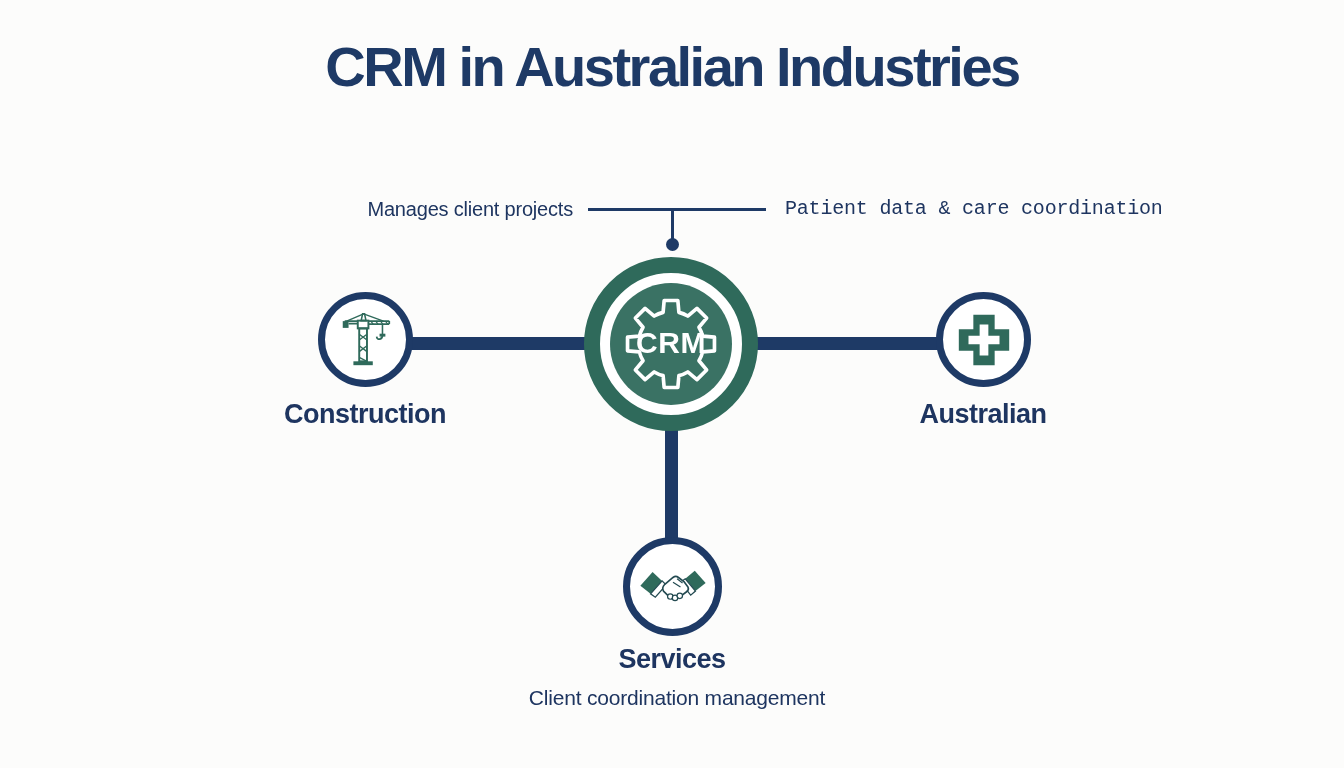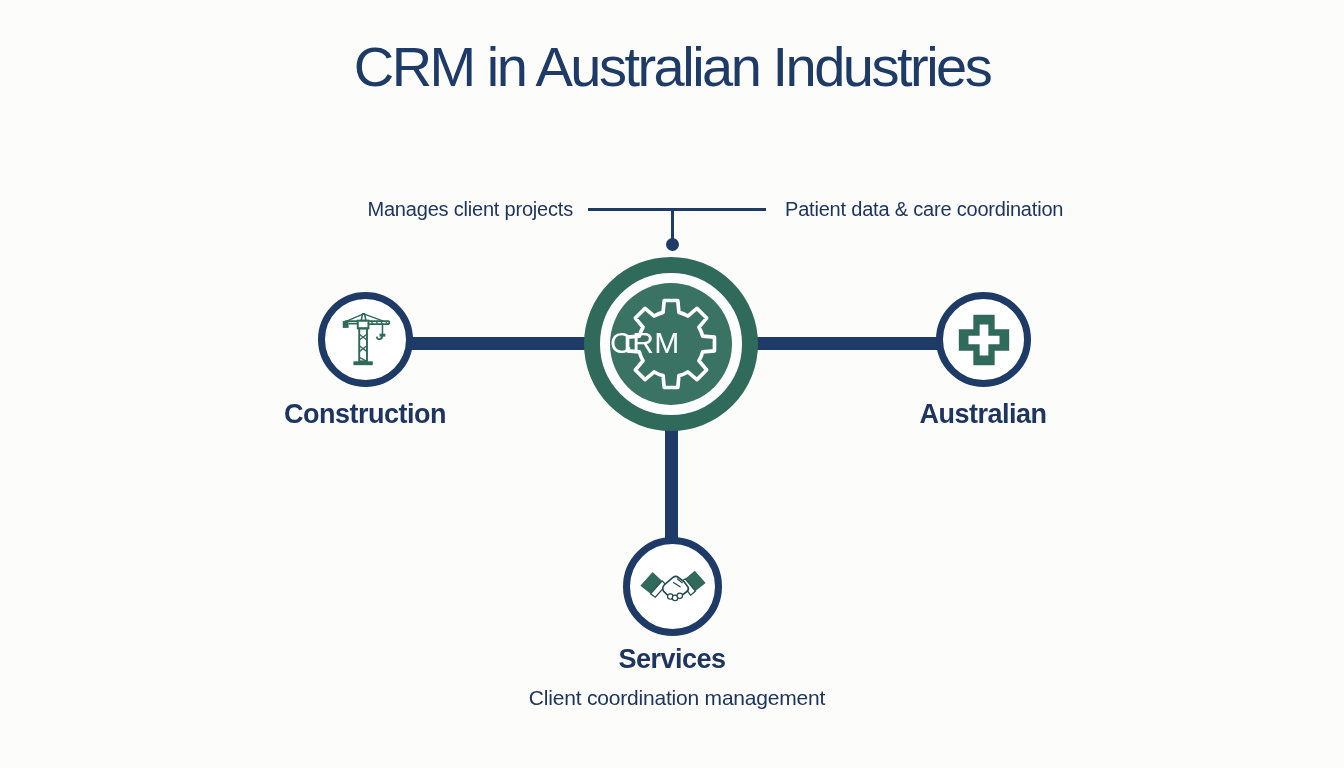--- a/index.html
+++ b/index.html
@@ -16,37 +16,37 @@
   }
 
   
   .title {
     position: absolute;
     top: 34px;
     left: 0;
     right: 0;
     text-align: center;
     font-size: 56px;
-    font-weight: 400;
+    font-weight: 700;
     letter-spacing: -2.5px;
     color: #1e3a66;
   }
 
   
   .anno {
     position: absolute;
     top: 198px;
     font-size: 20px;
     line-height: 22px;
     color: #1e3560;
     letter-spacing: -0.2px;
     white-space: nowrap;
   }
   .anno-left  { right: 771px; }
-  .anno-right { left: 785px; }
+  .anno-right { left: 785px; font-family: Liberation Mono, monospace; }
 
   .anno-line-h {
     position: absolute;
     left: 588px; top: 208px;
     width: 178px; height: 3px;
     background: #1e3a66;
   }
   .anno-line-v {
     position: absolute;
     left: 671px; top: 208px;
@@ -97,22 +97,23 @@
     width: 122px; height: 122px;
     background: #3a7264;
     border-radius: 50%;
     display: flex; align-items: center; justify-content: center;
   }
   .center-label {
     position: absolute;
     left: 0; right: 0;
     top: 50%;
     transform: translateY(-52%);
+    text-align: center;
     font-size: 30px;
-    font-weight: 400;
+    font-weight: 700;
     letter-spacing: 0.5px;
     color: #ffffff;
   }
 
   
   .node-label {
     position: absolute;
     width: 300px;
     text-align: center;
     font-size: 27px;

